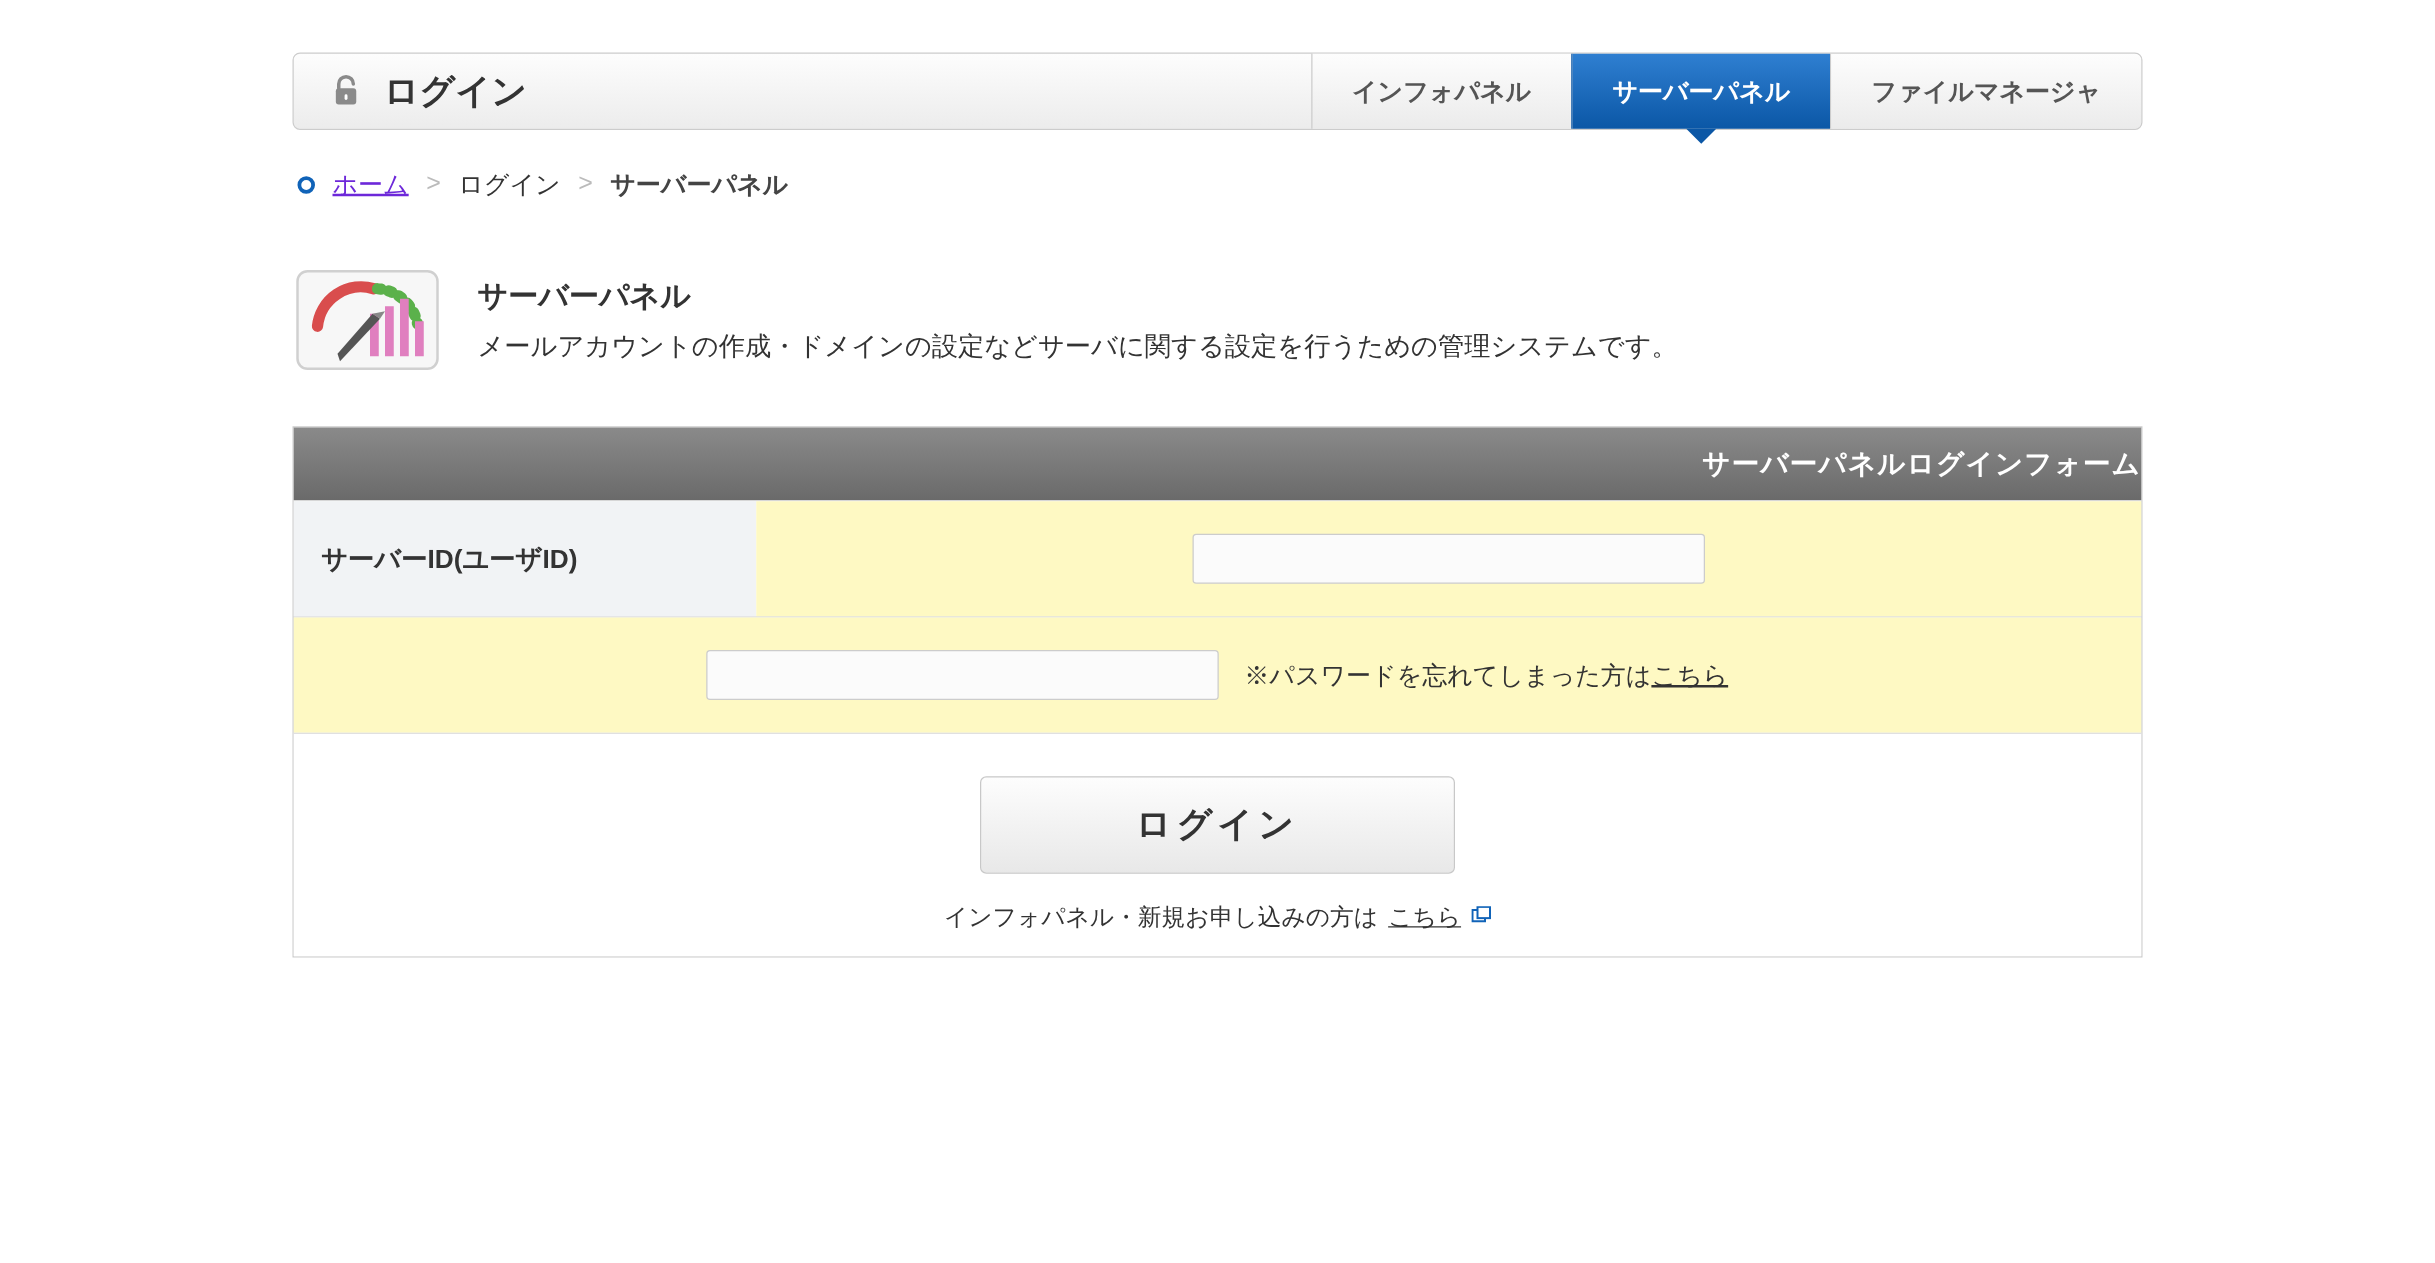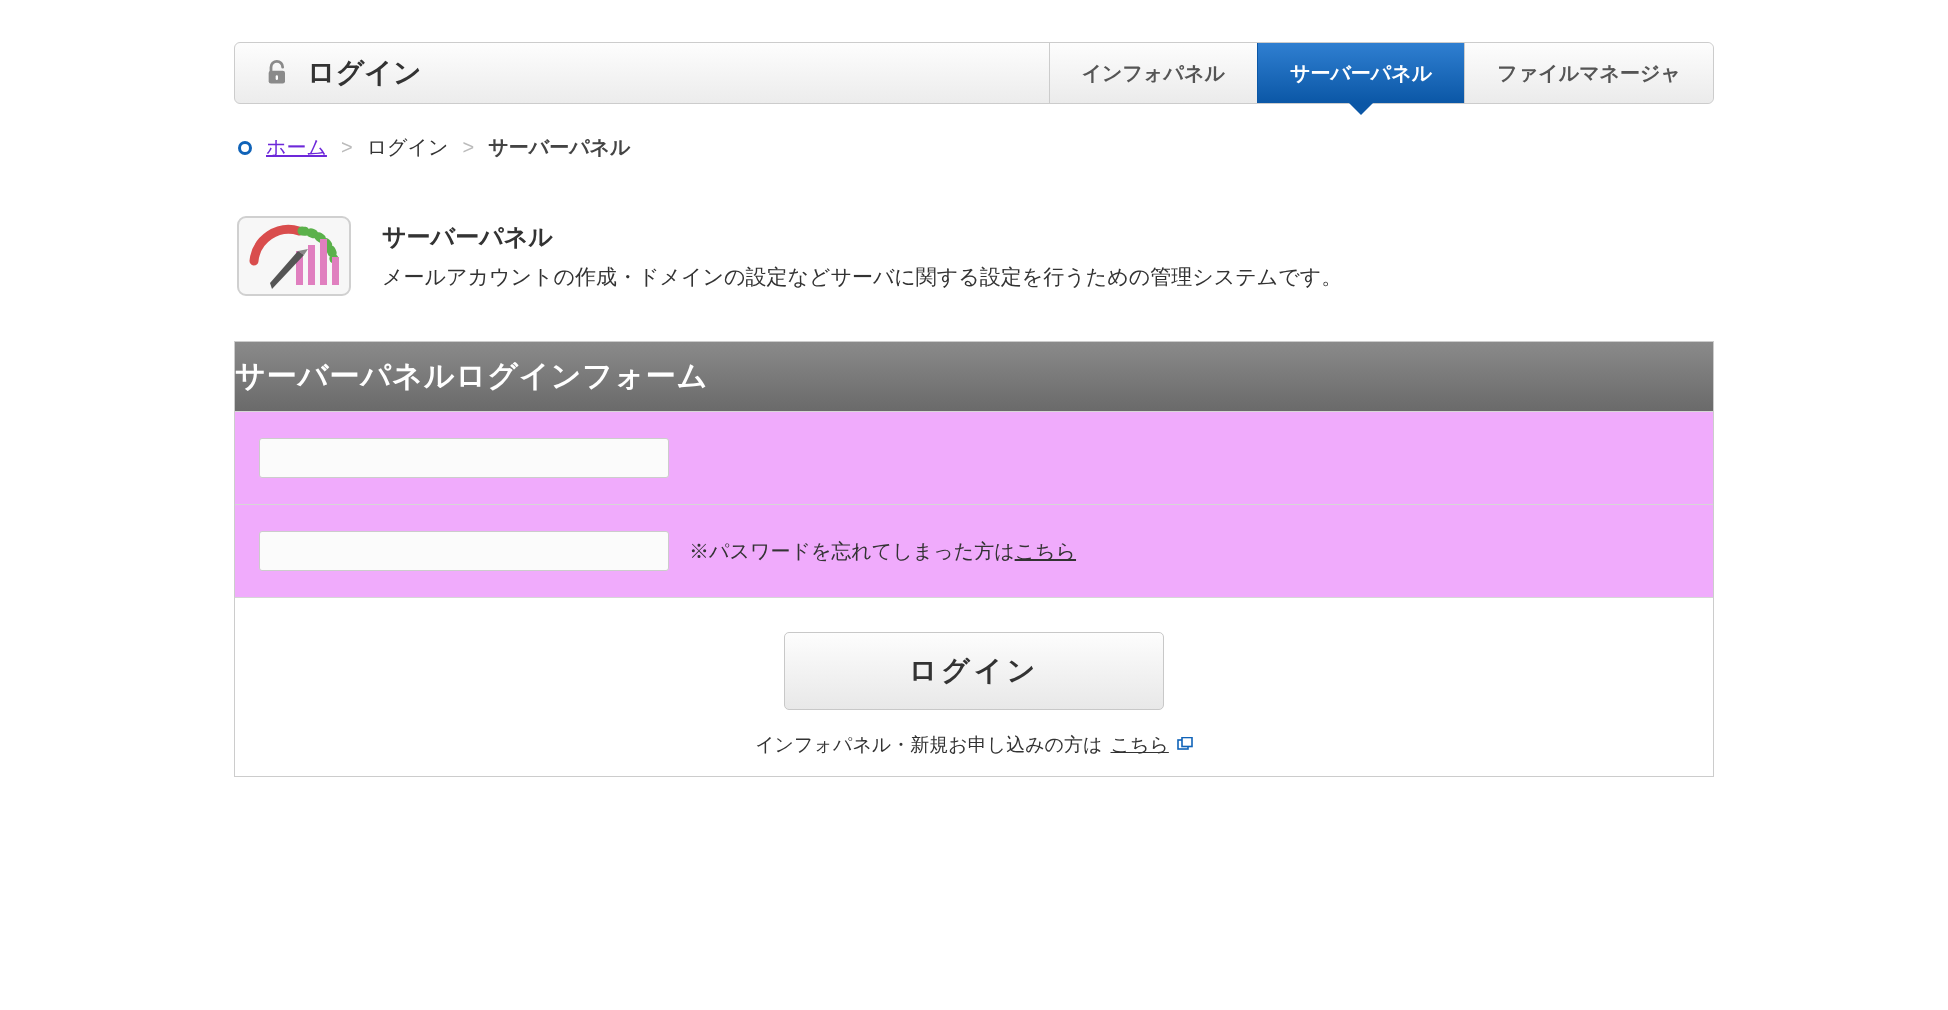--- a/index.html
+++ b/index.html
@@ -106,22 +106,22 @@
     .intro-text p { font-size: 21px; color: #333; }
 
     
     .form-panel {
       border: 1px solid #ccc;
       margin-top: 10px;
     }
     .form-header {
       background: linear-gradient(#8a8a8a, #6a6a6a);
       color: #fff;
-      text-align: left;
-      font-size: 30px;
+      text-align: right;
+      font-size: 22px;
       font-weight: bold;
       padding: 14px 0;
       letter-spacing: 1px;
     }
     .form-row {
       display: flex;
       border-top: 1px solid #d6d6d6;
     }
     .form-label {
       width: 370px;
@@ -132,21 +132,22 @@
       color: #333;
       display: flex;
       align-items: center;
     }
     .form-field {
       flex: 1;
       padding: 26px 24px;
       display: flex;
       align-items: center;
       gap: 20px;
-      background: #f0abfc;
+      background: #fef9c3;
+      justify-content: center;
     }
     .form-field input[type="text"],
     .form-field input[type="password"] {
       width: 410px;
       height: 40px;
       border: 1px solid #ccc;
       background: #fbfbfb;
       font-size: 18px;
       padding: 0 10px;
       border-radius: 3px;
@@ -234,20 +235,21 @@
     <div class="intro-text">
       <h2>サーバーパネル</h2>
       <p>メールアカウントの作成・ドメインの設定などサーバに関する設定を行うための管理システムです。</p>
     </div>
   </div>
 
   <div class="form-panel">
     <div class="form-header">サーバーパネルログインフォーム</div>
 
     <div class="form-row">
+      <div class="form-label">サーバーID(ユーザID)</div>
       <div class="form-field">
         <input type="text" value="" style="">
       </div>
     </div>
 
     <div class="form-row">
       <div class="form-field">
         <input type="password" value="" style="">
         <span class="forgot-note">
           <span>※パスワードを忘れてしまった方は</span><span class="link">こちら</span>

